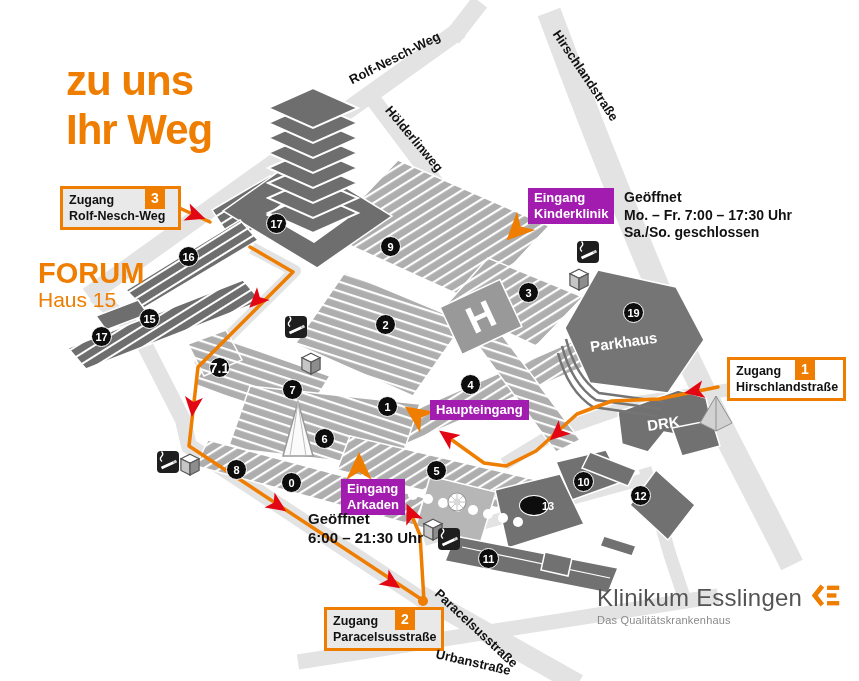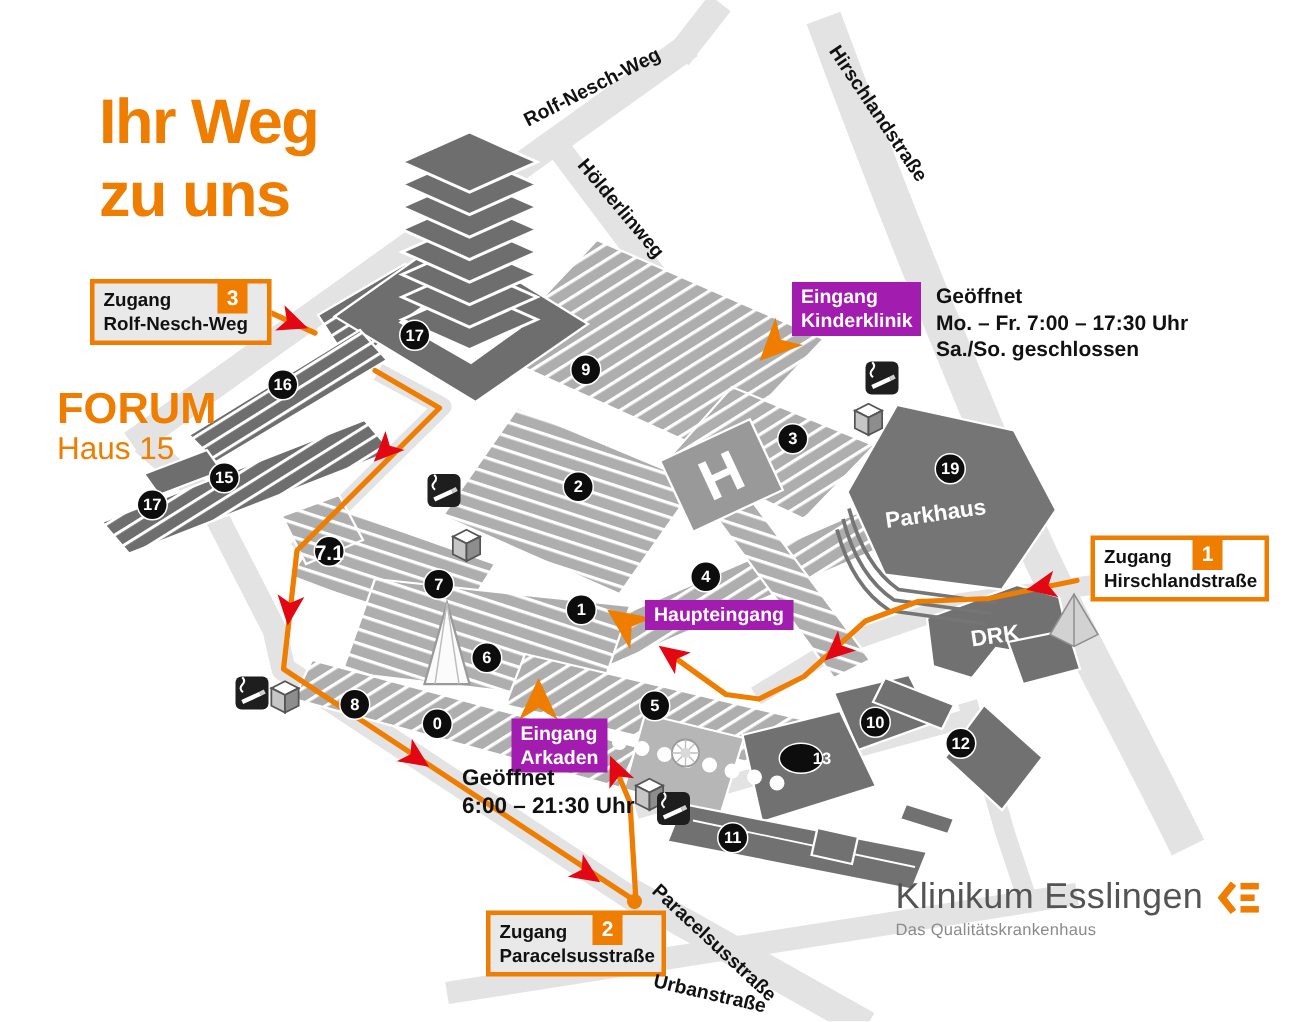--- a/index.html
+++ b/index.html
@@ -42,21 +42,21 @@
   .street-label{color:var(--ink);font-weight:bold;font-size:13px;white-space:nowrap;transform-origin:0 50%;}
   #st-rolf{left:350px;top:73px;transform:rotate(-27deg);}
   #st-hoelderlin{left:388px;top:100px;transform:rotate(50deg);}
   #st-hirschland{left:556px;top:24px;transform:rotate(56deg);}
   #st-paracelsus{left:437px;top:584px;transform:rotate(43deg);}
   #st-urban{left:436px;top:646px;transform:rotate(13deg);}
   .badge{position:absolute;width:21px;height:21px;border-radius:50%;background:#0d0d0d;border:1px solid #fff;
     color:#fff;font-weight:bold;font-size:11px;display:flex;align-items:center;justify-content:center;box-sizing:border-box;}
   .badge.small{font-size:14px;}
   #logo{left:597px;top:584px;}
-  #logo .row{display:flex;align-items:center;gap:9px;}
+  #logo .row{display:flex;gap:9px;}
   #logo .name{font-size:24px;color:#545454;letter-spacing:0.2px;}
   #logo .tagline{font-size:11px;color:#8a8a8a;margin-top:2px;letter-spacing:0.2px;}
 </style>
 </head>
 <body>
 
 <div id="map-canvas">
 
   <svg id="base-svg" width="859" height="681" viewBox="0 0 859 681">
     <defs>
@@ -223,22 +223,22 @@
 
     <use href="#orangeArrow" transform="translate(359,467)"></use>
     <use href="#orangeArrow" transform="translate(417,415) rotate(-55)"></use>
     <use href="#orangeArrow" transform="translate(517,230) rotate(225)"></use>
 
     <text x="591" y="352" transform="rotate(-8 591 352)" font-family="Liberation Sans, sans-serif" font-size="15" font-weight="bold" fill="#ffffff">Parkhaus</text>
     <text x="648" y="431" transform="rotate(-8 648 431)" font-family="Liberation Sans, sans-serif" font-size="15" font-weight="bold" fill="#ffffff">DRK</text>
   </svg>
 
   <div class="abs" id="page-title">
+    <div>zu uns</div>
     <div>Ihr Weg</div>
-    <div>zu uns</div>
   </div>
 
   <div class="abs" id="forum-label">
     <div class="f1">FORUM</div>
     <div class="f2">Haus 15</div>
   </div>
 
   <div class="abs zugang-box" id="zugang-3">
     <div>Zugang</div>
     <div>Rolf-Nesch-Weg</div>

